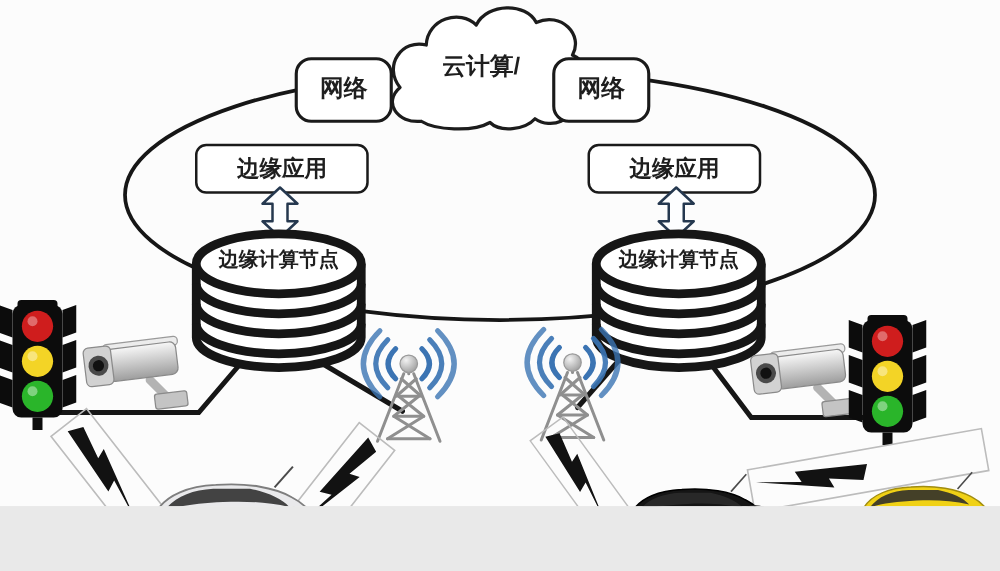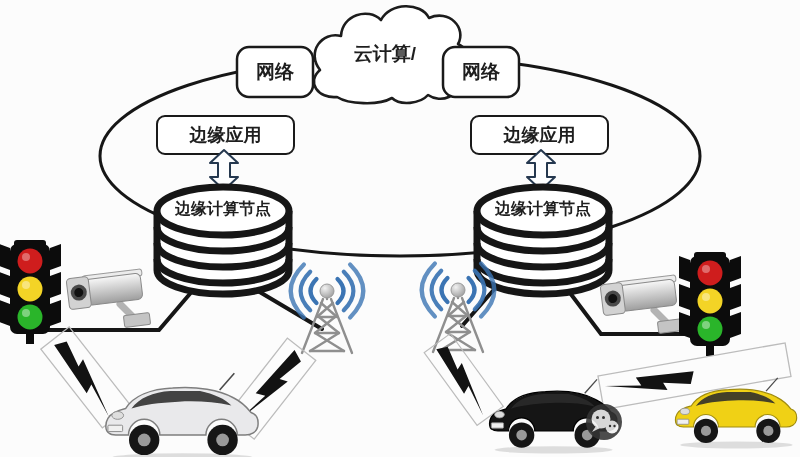--- a/index.html
+++ b/index.html
@@ -1,17 +1,17 @@
 <!DOCTYPE html>
 <html><head>
 <meta charset="utf-8">
 <style>
   html,body{margin:0;padding:0;background:#e9e9e9;}
   #canvas{
-    position:relative;width:800px;height:457px;background:#fcfcfc;
+    position:relative;width:800px;height:405px;background:#fcfcfc;
     overflow:hidden;font-family:"Liberation Sans","DejaVu Sans",sans-serif;
   }
   #diagram-svg{position:absolute;left:0;top:0;}
   .label{
     position:absolute;display:flex;align-items:center;justify-content:center;
     text-align:center;color:#1e1e1e;font-weight:600;pointer-events:none;
     line-height:1.25;white-space:nowrap;
   }
   .lbl-cloud{left:318px;top:28px;width:134px;height:52px;font-size:19px;flex-direction:column;}
   .lbl-net-left{left:237px;top:47px;width:76px;height:50px;font-size:19px;}

